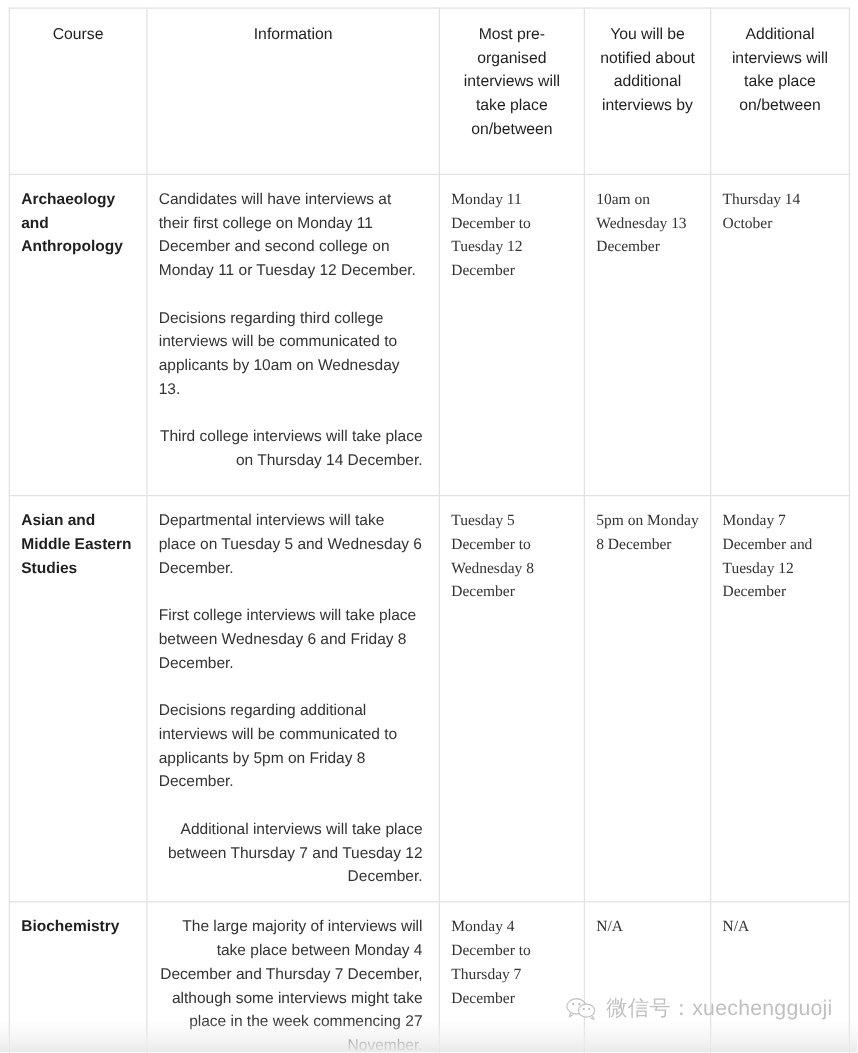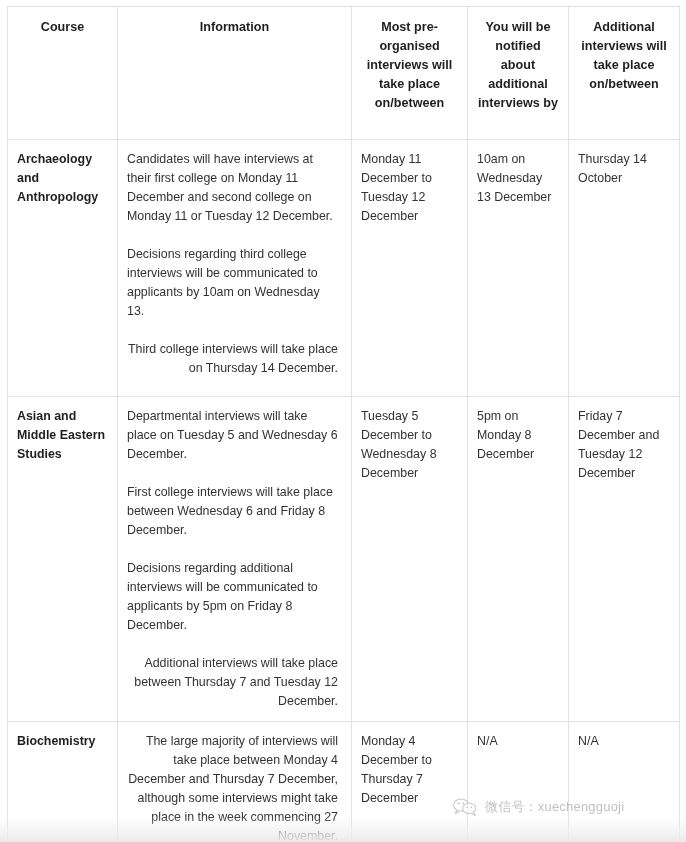--- a/index.html
+++ b/index.html
@@ -48,21 +48,21 @@
   table.schedule td {
     border: 1px solid #e2e2e2;
     vertical-align: top;
     padding: 10px 9px 10px 9px;
     font-size: 12.4px;
     line-height: 19px;
     color: #333333;
   }
 
   table.schedule thead th {
-    font-weight: bold;
+    font-weight: normal;
     text-align: center;
     padding-top: 11px;
     padding-bottom: 11px;
     font-size: 12.6px;
     line-height: 19px;
     color: #1f1f1f;
   }
 
   thead th.th-course    { height: 110px; }
   thead th.th-info      { }
@@ -77,20 +77,21 @@
   td.info-cell p {
     margin: 0 4px 19px 0;
   }
   td.info-cell p:last-child {
     margin-bottom: 0;
     text-align: right;
   }
 
   td.date-cell {
     padding-left: 10px;
+    font-family: Liberation Serif, serif;
   }
 
   
   tr.row-arch   td { height: 236px; }
   tr.row-asian  td { height: 289px; }
   tr.row-biochem td { height: 148px; }
 
   
   .bottom-fade {
     position: absolute;
@@ -107,21 +108,21 @@
     position: absolute;
     left: 452px;
     top: 797px;
     display: flex;
     align-items: center;
     gap: 7px;
     opacity: 0.62;
     pointer-events: none;
   }
   .watermark .wm-text {
-    font-size: 13px;
+    font-size: 17px;
     line-height: 18px;
     color: #9a9a9a;
     letter-spacing: 0.2px;
     white-space: nowrap;
   }
   .watermark .wm-icon {
     width: 26px;
     height: 20px;
     flex: 0 0 auto;
   }
@@ -170,21 +171,21 @@
             <span class="course-name">Asian and Middle Eastern Studies</span>
           </td>
           <td class="info-cell">
             <p>Departmental interviews will take place on Tuesday 5 and Wednesday 6 December.</p>
             <p>First college interviews will take place between Wednesday 6 and Friday 8 December.</p>
             <p>Decisions regarding additional interviews will be communicated to applicants by 5pm on Friday 8 December.</p>
             <p>Additional interviews will take place between Thursday 7 and Tuesday 12 December.</p>
           </td>
           <td class="date-cell">Tuesday 5 December to Wednesday 8 December</td>
           <td class="date-cell"> 5pm on Monday 8 December</td>
-          <td class="date-cell"> Friday 7 December and Tuesday 12 December</td>
+          <td class="date-cell"> Monday 7 December and Tuesday 12 December</td>
         </tr>
 
         <tr class="row-biochem">
           <td class="course-cell">
             <span class="course-name">Biochemistry</span>
           </td>
           <td class="info-cell">
             <p>The large majority of interviews will take place between Monday 4 December and Thursday 7 December, although some interviews might take place in the week commencing 27 November.</p>
           </td>
           <td class="date-cell">Monday 4 December to Thursday 7 December</td>

